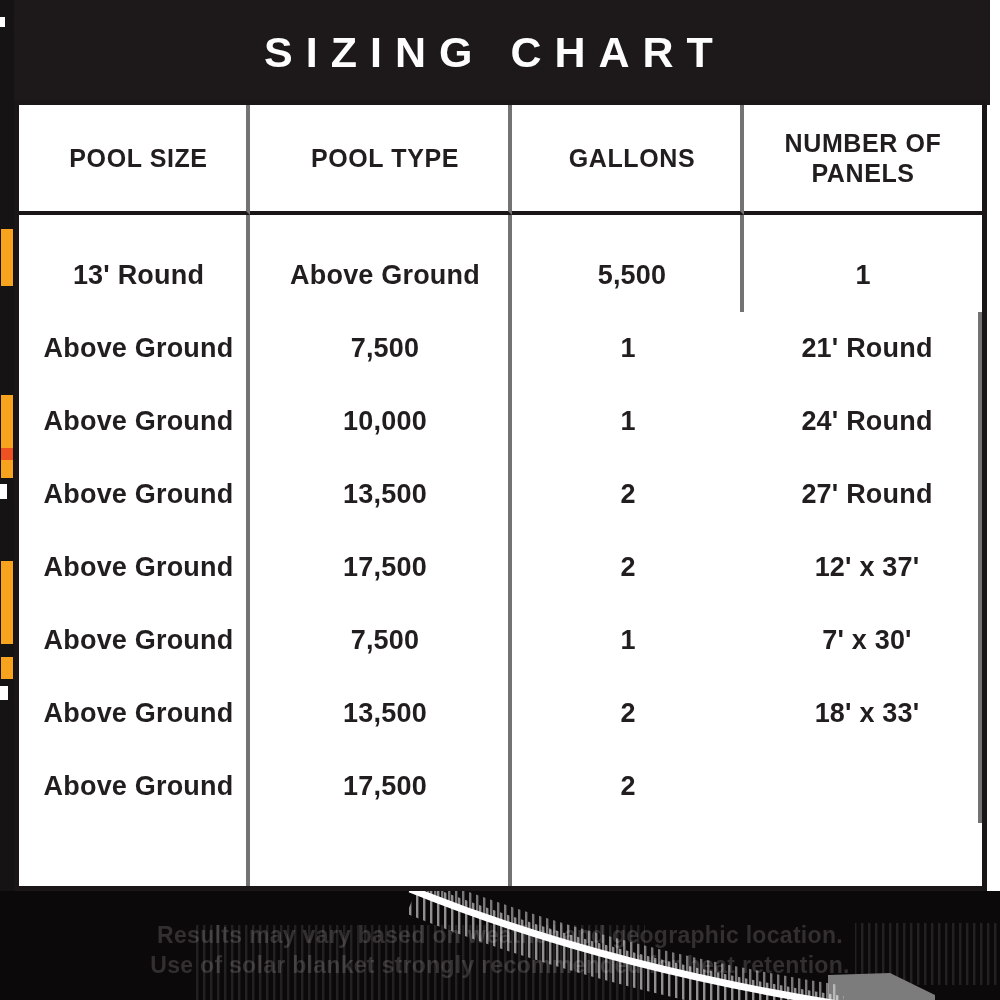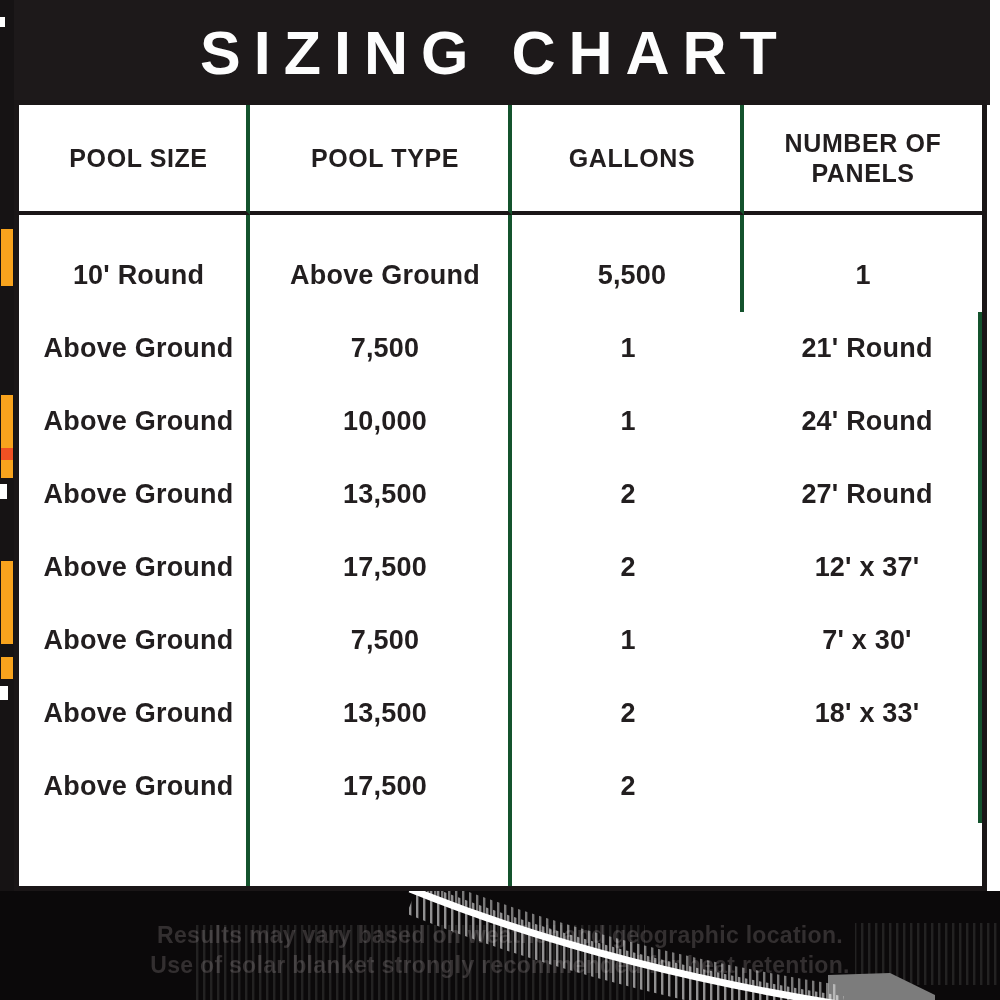--- a/index.html
+++ b/index.html
@@ -7,40 +7,40 @@
     width:1000px;height:1000px;position:relative;overflow:hidden;
     background:#ffffff;
     font-family:"Liberation Sans", sans-serif;
   }
   
   .title-band{
     position:absolute;left:0;top:0;width:990px;height:105px;
     background:#1d191a;display:flex;align-items:center;justify-content:center;
   }
   .title-band h1{
-    margin:0;color:#fdfdfd;font-size:61px;font-weight:700;
+    margin:0;color:#fdfdfd;font-size:43px;font-weight:700;
     letter-spacing:13px;white-space:nowrap;
   }
   
   .edge-strip{position:absolute;left:0;top:0;width:14px;height:891px;background:#161314;}
   .edge-strip .seg{position:absolute;left:1px;width:12px;}
   .edge-strip .notch{position:absolute;left:0;background:#ffffff;}
   
   .sizing-table{
     position:absolute;left:14px;top:100px;width:973px;height:791px;
     box-sizing:border-box;border:5px solid #1a1617;background:#ffffff;
     display:grid;
     grid-template-columns:231px 262px 232px 1fr;
     grid-template-rows:110px 24px repeat(8,73px) 1fr;
   }
   .cell{
     display:flex;align-items:center;justify-content:center;
     color:#221e1f;box-sizing:border-box;text-align:center;
   }
-  .vline{border-right:4px solid #14532d;padding-left:12px;}
+  .vline{border-right:4px solid #737373;padding-left:12px;}
   .th{
     font-size:25px;font-weight:700;letter-spacing:0.6px;
     border-bottom:4px solid #1a1617;white-space:pre-line;line-height:1.22;
   }
   .td{font-size:27px;font-weight:700;letter-spacing:0.2px;}
   
   .footer-band{
     position:absolute;left:0;top:891px;width:1000px;height:109px;
     background:#0b090a;overflow:hidden;
   }
@@ -77,21 +77,21 @@
   <div class="cell th vline">POOL TYPE</div>
   <div class="cell th vline">GALLONS</div>
   <div class="cell th">NUMBER OF
 PANELS</div>
 
   <div class="cell vline"></div>
   <div class="cell vline"></div>
   <div class="cell vline"></div>
   <div class="cell"></div>
 
-  <div class="cell td vline">10' Round</div>
+  <div class="cell td vline">13' Round</div>
   <div class="cell td vline">Above Ground</div>
   <div class="cell td vline">5,500</div>
   <div class="cell td">1</div>
 
   <div class="cell td vline">Above Ground</div>
   <div class="cell td vline">7,500</div>
   <div class="cell td">1</div>
 
   <div class="cell td vline">21' Round</div>
   <div class="cell td vline">Above Ground</div>

